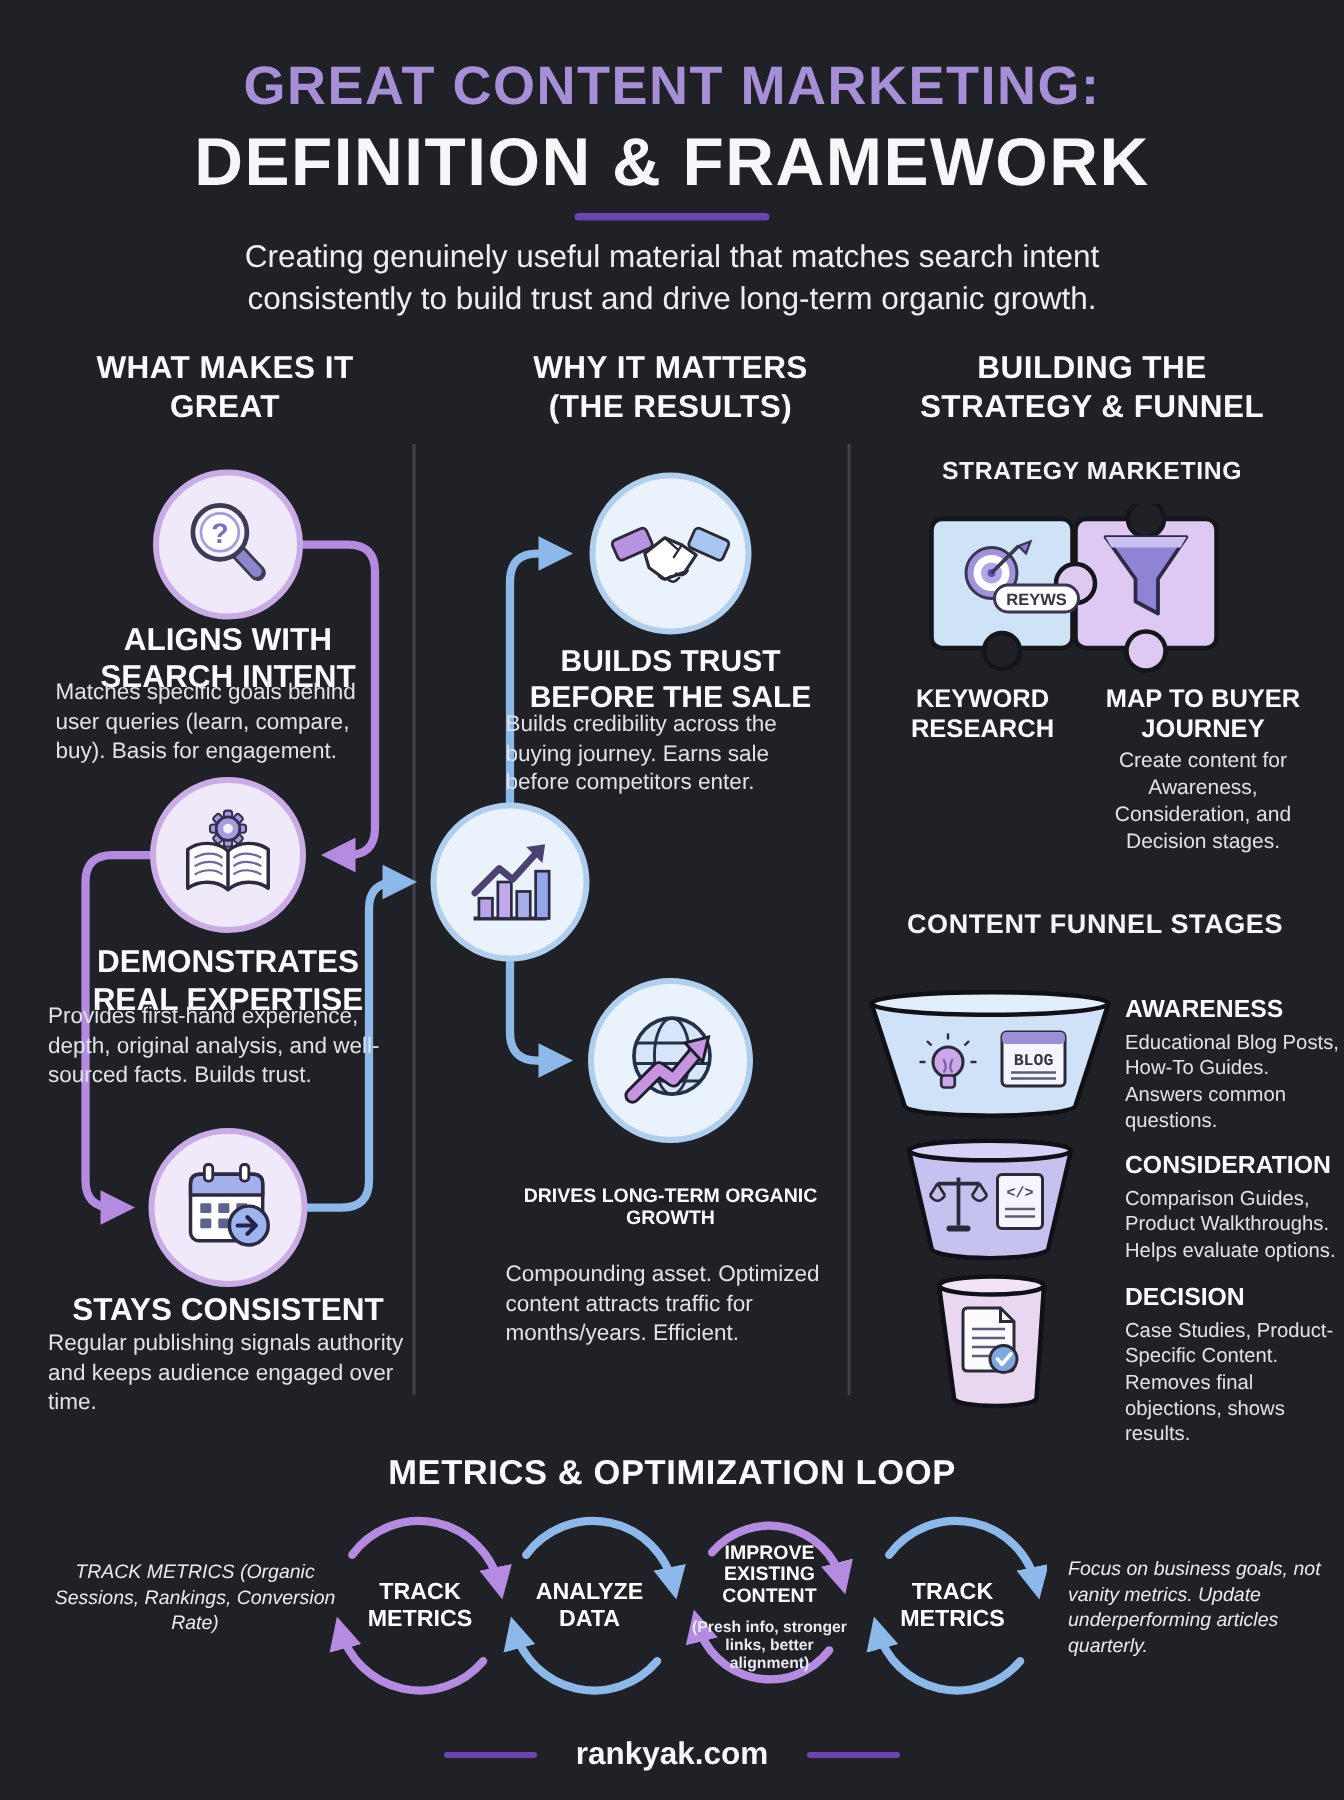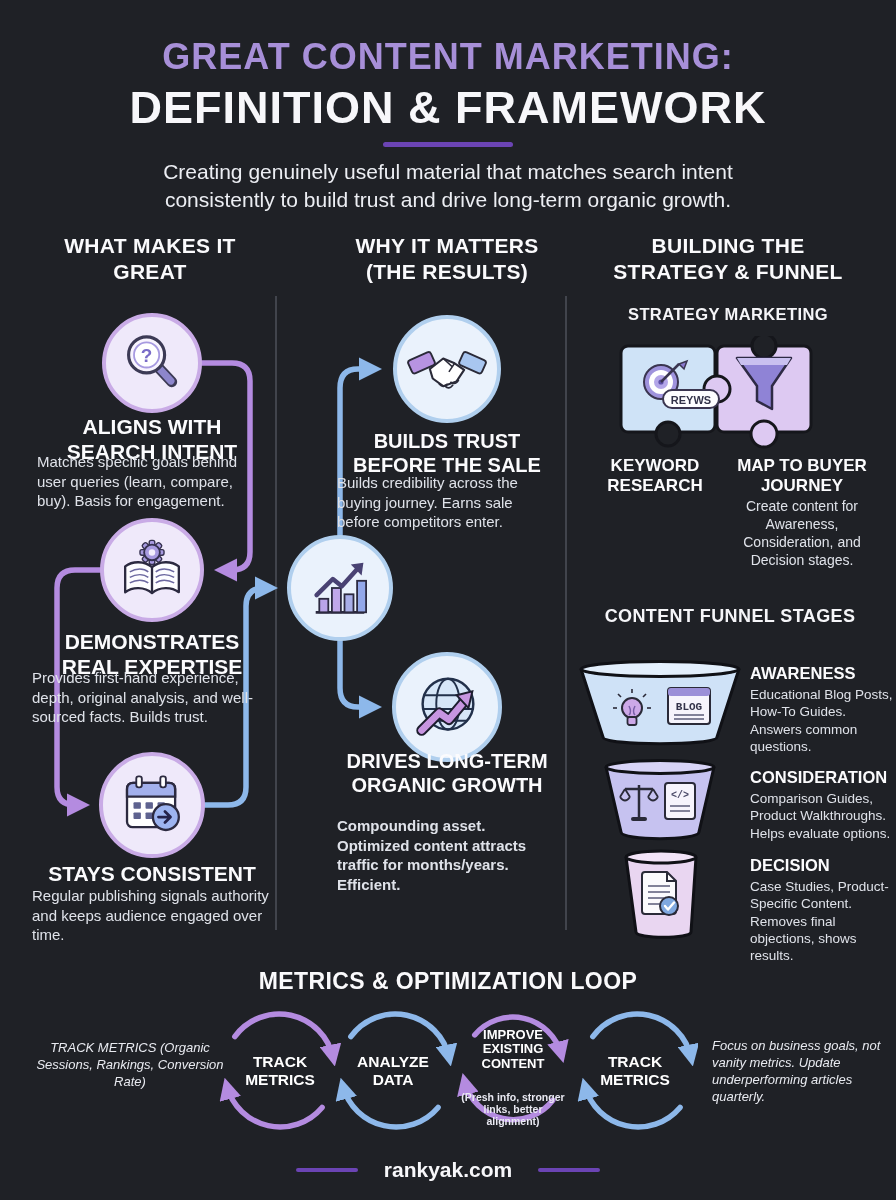--- a/index.html
+++ b/index.html
@@ -24,21 +24,21 @@
   .sub-header{font-size:16.5px;font-weight:800;text-align:center;color:#f5f5f8;letter-spacing:.4px;}
   .rc-title{font-size:17px;font-weight:800;text-align:center;line-height:1.2;color:#fbfbfd;}
   .rc-body{font-size:14px;text-align:center;line-height:1.28;color:#dfe2e9;}
   .fs-title{font-size:16.5px;font-weight:800;text-align:left;color:#fbfbfd;}
   .fs-body{font-size:13.5px;text-align:left;line-height:1.28;color:#dfe2e9;}
   
   .loop-header{font-size:23px;font-weight:800;text-align:center;color:#fafafc;letter-spacing:.4px;}
   .loop-note{font-size:13px;line-height:1.3;color:#e8eaf0;font-style:italic;}
   .loop-label{font-size:15.5px;font-weight:800;text-align:center;line-height:1.15;color:#fff;}
   .loop-label-sm{font-size:13px;font-weight:800;text-align:center;line-height:1.1;color:#fff;}
-  .loop-sub{font-size:10.5px;font-weight:600;text-align:center;line-height:1.15;color:#e9e9f2;margin-top:20px;}
+  .loop-sub{font-size:10.5px;font-weight:600;text-align:center;line-height:1.15;color:#e9e9f2;margin-top:8px;}
   .footer{top:1158px;left:0;width:896px;display:flex;align-items:center;justify-content:center;gap:26px;}
   .footer .dash{width:62px;height:4px;background:#6b44b4;border-radius:2px;}
   .footer .site{font-size:21px;font-weight:800;color:#f7f7fa;}
 </style>
 </head>
 <body>
 
 <div class="canvas">
 
   <svg class="abs" style="left:0;top:0;z-index:1;" width="896" height="1200" viewBox="0 0 896 1200" fill="none" pointer-events="none">
@@ -153,22 +153,22 @@
   <div class="abs z2 circ blu" style="left:392px;top:652px;width:110px;height:110px;">
     <svg width="78" height="78" viewBox="0 0 80 80">
       <circle cx="41" cy="37" r="26" fill="#d6e6f8" stroke="#22304a" stroke-width="2.5"></circle>
       <ellipse cx="41" cy="37" rx="12" ry="26" fill="none" stroke="#22304a" stroke-width="2"></ellipse>
       <path d="M17,28 H65 M15,42 H67 M21,54 H61" stroke="#22304a" stroke-width="2" fill="none"></path>
       <path d="M14,64 L32,46 L42,53 L58,34" stroke="#1d1d2e" stroke-width="11" fill="none" stroke-linejoin="round" stroke-linecap="round"></path>
       <path d="M14,64 L32,46 L42,53 L58,34" stroke="#c795e0" stroke-width="7" fill="none" stroke-linejoin="round" stroke-linecap="round"></path>
       <path d="M50,28 L66,24 L62,41 Z" fill="#c795e0" stroke="#1d1d2e" stroke-width="2"></path>
     </svg>
   </div>
-  <div class="abs z2 item-title" style="left:332px;top:750px;width:230px;font-size:20px;">DRIVES LONG-TERM ORGANIC GROWTH</div>
-  <div class="abs z2 item-body" style="left:337px;top:816px;width:220px;font-weight:bold;">Compounding asset. Optimized content attracts traffic for months/years. Efficient.</div>
+  <div class="abs z2 item-title" style="left:332px;top:789px;width:230px;font-size:13px;">DRIVES LONG-TERM ORGANIC GROWTH</div>
+  <div class="abs z2 item-body" style="left:337px;top:840px;width:220px;">Compounding asset. Optimized content attracts traffic for months/years. Efficient.</div>
 
   <div class="abs z2 sub-header" style="left:598px;top:305px;width:260px;">STRATEGY MARKETING</div>
 
   <svg class="abs z2" style="left:615px;top:336px;" width="212" height="122" viewBox="0 0 212 122">
     <rect x="6" y="10" width="94" height="86" rx="7" fill="#cfe3f7" stroke="#15161b" stroke-width="3"></rect>
     <rect x="102" y="10" width="94" height="86" rx="7" fill="#ddc9f2" stroke="#15161b" stroke-width="3"></rect>
     <circle cx="102" cy="53" r="13" fill="#ddc9f2" stroke="#15161b" stroke-width="3"></circle>
     <circle cx="149" cy="10" r="12" fill="#1f2126" stroke="#15161b" stroke-width="3"></circle>
     <circle cx="149" cy="98" r="13" fill="#ddc9f2" stroke="#15161b" stroke-width="3"></circle>
     <circle cx="53" cy="98" r="12" fill="#1f2126" stroke="#15161b" stroke-width="3"></circle>

